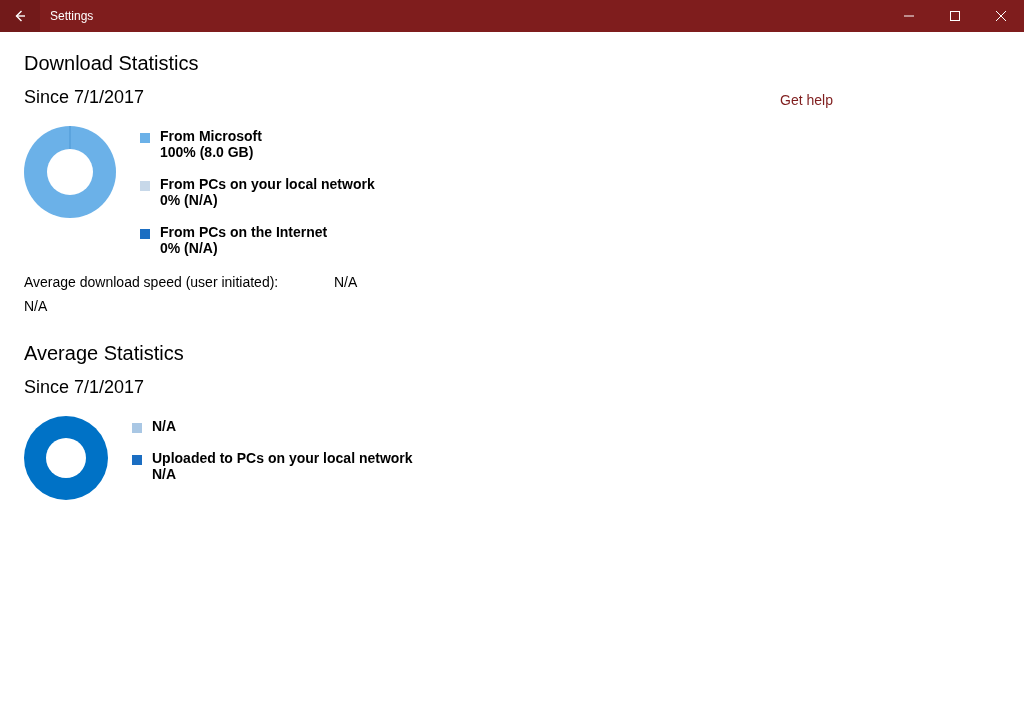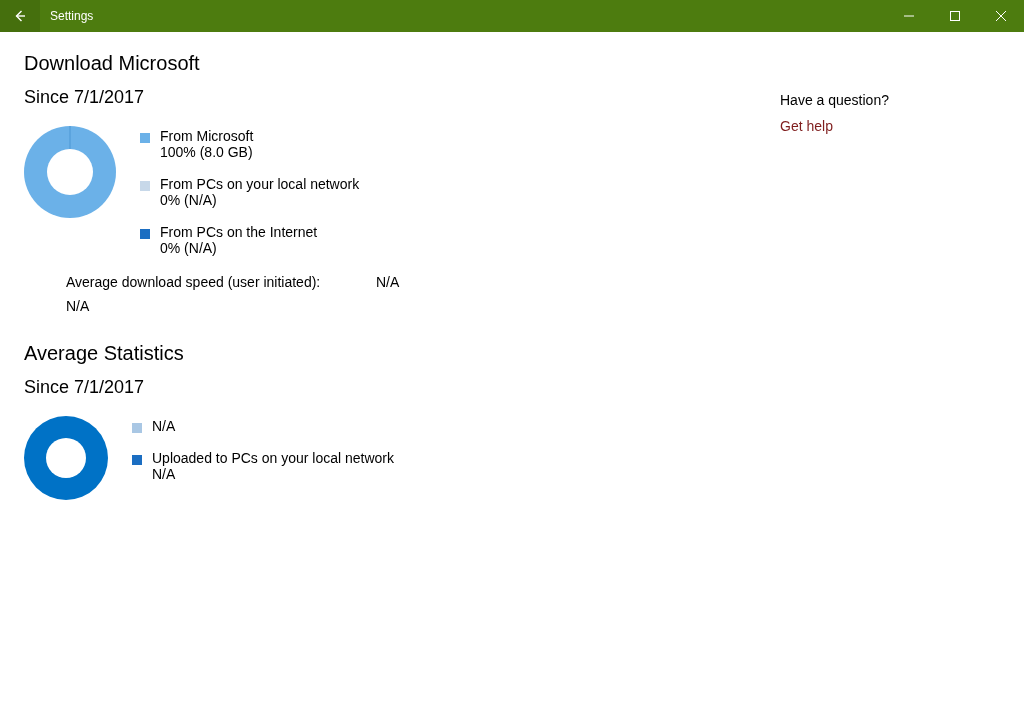--- a/index.html
+++ b/index.html
@@ -10,21 +10,21 @@
     font-family: "Segoe UI", Arial, sans-serif;
     background: #ffffff;
     color: #000000;
     overflow: hidden;
     font-size: 14px;
   }
 
   
   .titlebar {
     height: 32px;
-    background: #4d7c0f;
+    background: #7f1d1d;
     color: #ffffff;
     display: flex;
     align-items: stretch;
   }
   .titlebar .back {
     width: 40px;
     display: flex;
     align-items: center;
     justify-content: center;
     background: rgba(0,0,0,0.10);
@@ -106,39 +106,39 @@
     position: absolute;
     border-radius: 50%;
     background: #fff;
   }
 
   .legend {
     display: flex;
     flex-direction: column;
     gap: 16px;
     padding-top: 2px;
+    font-weight: bold;
   }
   .legend-item {
     display: flex;
     align-items: flex-start;
   }
   .swatch {
     width: 10px;
     height: 10px;
     margin-top: 5px;
     margin-right: 10px;
     flex: 0 0 auto;
   }
   .legend-text .line1 { }
   .legend-text .line2 { }
 
   .speed-table {
     margin-top: 6px;
     margin-bottom: 28px;
-    margin-left: 42px;
   }
   .speed-row {
     display: flex;
     margin-bottom: 8px;
   }
   .speed-label {
     width: 310px;
   }
   .speed-value { }
 
@@ -178,21 +178,21 @@
       <line x1="0" y1="0" x2="10" y2="10"></line>
       <line x1="10" y1="0" x2="0" y2="10"></line>
     </svg>
   </div>
 </div>
 
 <div class="page">
   <div class="main">
 
 
-    <div class="section-heading">Download Microsoft</div>
+    <div class="section-heading">Download Statistics</div>
     <div class="since">Since 7/1/2017</div>
 
     <div class="stats-block">
       <div class="donut">
         <div class="donut-bg" style="background:#6bb1e8;"></div>
         <div class="donut-hole" style="left:23px;top:23px;width:46px;height:46px;"></div>
         <div style="position:absolute;left:45px;top:0;width:2px;height:23px;background:#5ba4de;"></div>
       </div>
       <div class="legend">
         <div class="legend-item">
@@ -250,16 +250,15 @@
             <div class="line1">Uploaded to PCs on your local network</div>
             <div class="line2">N/A</div>
           </div>
         </div>
       </div>
     </div>
 
   </div>
 
   <div class="sidebar">
-    <div class="help-heading">Have a question?</div>
     <div class="help-link">Get help</div>
   </div>
 </div>
 
 </body></html>

